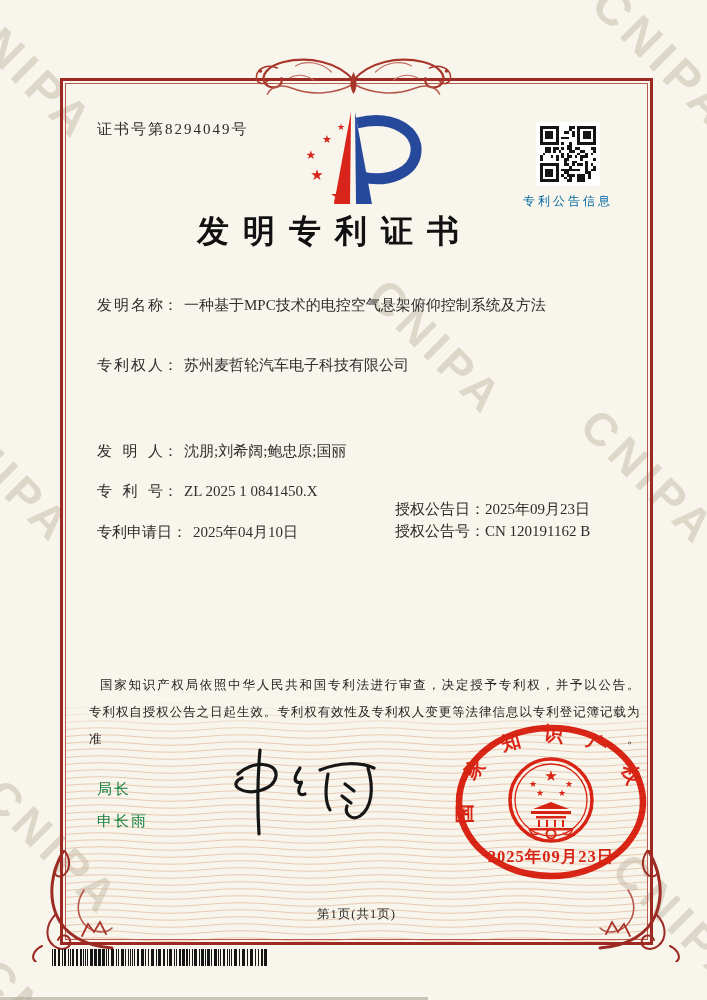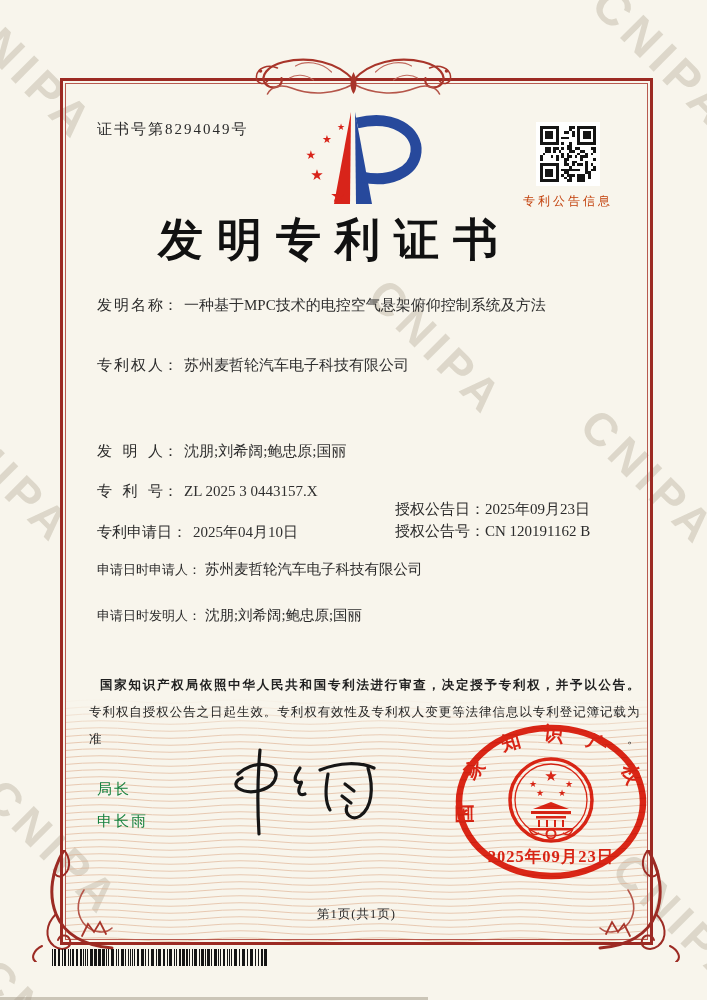--- a/index.html
+++ b/index.html
@@ -28,39 +28,39 @@
     -webkit-mask-image:linear-gradient(to bottom, transparent 0, #000 40px);
     mask-image:linear-gradient(to bottom, transparent 0, #000 40px); }
   .ornament{ position:absolute; z-index:2; }
   .page-edge{ position:absolute; left:0; bottom:0; width:428px; height:3px; background:#a59d8d; opacity:.55; }
 
   
   .cert-no{ position:absolute; left:97px; top:120px; font-size:15px; letter-spacing:2px; z-index:2;}
   .logo{ position:absolute; left:294px; top:110px; z-index:2;}
   .qr-box{ position:absolute; left:536px; top:122px; width:56px; height:56px; background:#fff; padding:4px; z-index:2;}
   .qr-label{ position:absolute; left:498px; top:193px; width:140px; text-align:center;
-    font-size:12px; letter-spacing:3px; color:#c2410c; z-index:2;}
+    font-size:12px; letter-spacing:3px; color:#0369a1; z-index:2;}
   .title{ position:absolute; left:60px; top:210px; width:536px; text-align:center;
-    font-size:45px; font-weight:700; letter-spacing:14px; text-indent:14px; color:#111; z-index:2;}
+    font-size:32px; font-weight:700; letter-spacing:14px; text-indent:14px; color:#111; z-index:2;}
 
   
   .row{ position:absolute; left:97px; font-size:15px; line-height:22px; z-index:2; white-space:nowrap;}
   .row .jl{ display:inline-block; width:66px; text-align:justify; text-align-last:justify; vertical-align:top;}
   .row .colon{ margin-right:6px;}
   .row .val{ color:#2f2f2f;}
   .val-wrap{ display:inline-block; width:392px; white-space:normal; vertical-align:top;}
   .row2{ position:absolute; left:395px; font-size:15px; line-height:22px; z-index:2; white-space:nowrap;}
   .row-small{ position:absolute; left:97px; z-index:2; white-space:nowrap;}
   .row-small .lbl{ font-size:13px;}
   .row-small .val{ font-size:14.5px;}
 
   
   .statement{ position:absolute; left:74px; top:672px; width:566px; z-index:2;
     font-size:12.5px; letter-spacing:.5px; line-height:27px; color:#1f1f1f;}
-  .statement .l1{ padding-left:26px; text-align:justify; text-align-last:justify;font-weight:bold;}
+  .statement .l1{ padding-left:26px; text-align:justify; text-align-last:justify;}
   .statement .l2{ text-align:justify; text-align-last:justify;margin-left:15px;}
 
   
   .officer{ position:absolute; left:97px; z-index:2;
     font-family:"Liberation Sans","DejaVu Sans",sans-serif; font-size:15px; letter-spacing:2px; color:#15803d;}
   .sig{ position:absolute; left:208px; top:744px; z-index:2;}
   .seal{ position:absolute; left:451px; top:723px; z-index:3; mix-blend-mode:multiply; opacity:.93;}
   .footer{ position:absolute; left:60px; top:906px; width:593px; text-align:center;
     font-size:12.5px; letter-spacing:1px; z-index:2;}
   .barcode{ position:absolute; left:52px; top:949px; z-index:2;}
@@ -155,36 +155,30 @@
   <div class="row" style="top:294px;">
     <span class="jl">发明名称</span><span class="colon">：</span><span class="val">一种基于MPC技术的电控空气悬架俯仰控制系统及方法</span>
   </div>
   <div class="row" style="top:354px;">
     <span class="jl">专利权人</span><span class="colon">：</span><span class="val">苏州麦哲轮汽车电子科技有限公司</span>
   </div>
   <div class="row" style="top:440px;">
     <span class="jl">发明人</span><span class="colon">：</span><span class="val">沈朋;刘希阔;鲍忠原;国丽</span>
   </div>
   <div class="row" style="top:480px;">
-    <span class="jl">专利号</span><span class="colon">：</span><span class="val">ZL 2025 3 0443157.X</span>
+    <span class="jl">专利号</span><span class="colon">：</span><span class="val">ZL 2025 1 0841450.X</span>
   </div>
   <div class="row2" style="top:480px;margin-top:40px;">
     <span>授权公告号</span><span class="colon">：</span><span class="val">CN 120191162 B</span>
   </div>
   <div class="row" style="top:521px;">
     <span>专利申请日</span><span class="colon">：</span><span class="val">2025年04月10日</span>
   </div>
   <div class="row2" style="top:498px;">
     <span>授权公告日</span><span class="colon">：</span><span class="val">2025年09月23日</span>
-  </div>
-  <div class="row-small" style="top:560px;">
-    <span class="lbl">申请日时申请人</span><span class="lbl colon">：</span> <span class="val">苏州麦哲轮汽车电子科技有限公司</span>
-  </div>
-  <div class="row-small" style="top:606px;">
-    <span class="lbl">申请日时发明人</span><span class="lbl colon">：</span> <span class="val">沈朋;刘希阔;鲍忠原;国丽</span>
   </div>
 
   <div class="statement">
     <div class="l1">国家知识产权局依照中华人民共和国专利法进行审查，决定授予专利权，并予以公告。</div>
     <div class="l2">专利权自授权公告之日起生效。专利权有效性及专利权人变更等法律信息以专利登记簿记载为准。</div>
   </div>
 
   <div class="officer" style="top:780px;">局长</div>
   <div class="officer" style="top:812px;">申长雨</div>
 

